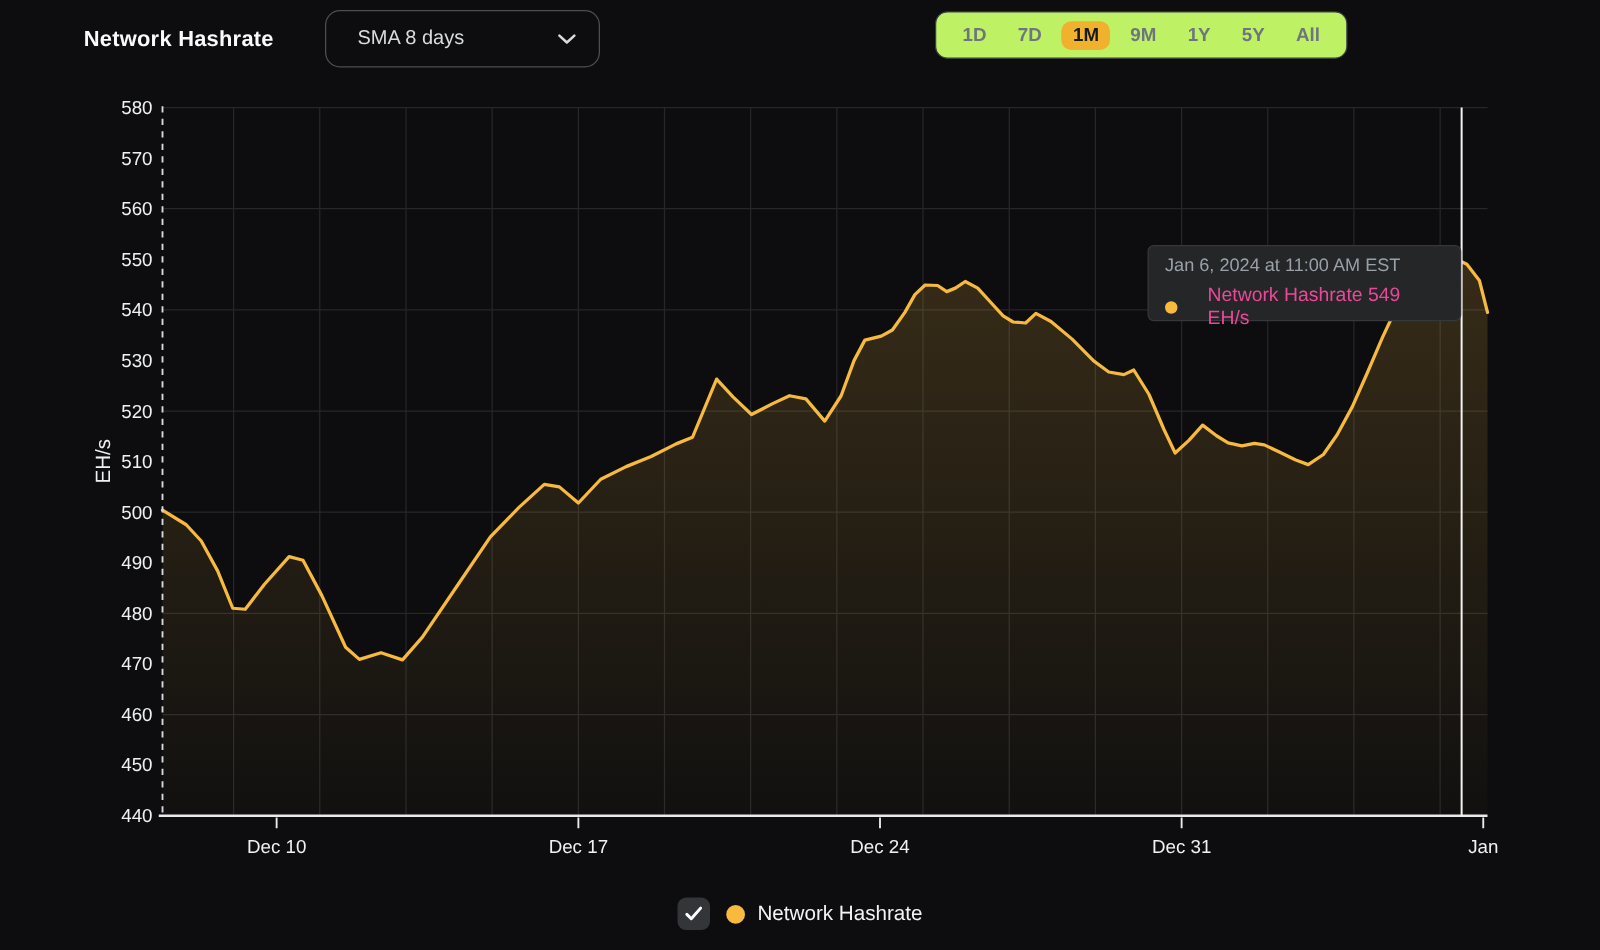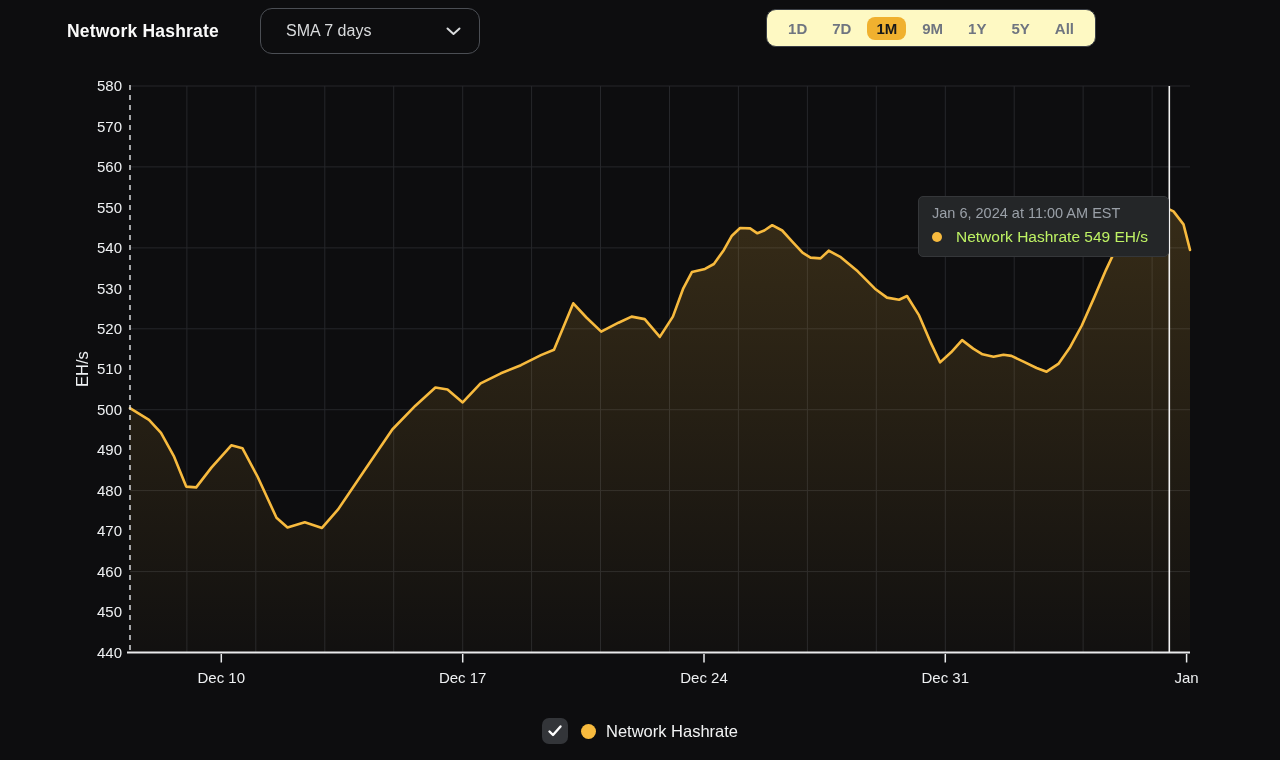--- a/index.html
+++ b/index.html
@@ -5,53 +5,53 @@
   html,body{margin:0;padding:0;background:#0d0d0f;width:1280px;height:760px;overflow:hidden;
     font-family:"Liberation Sans",sans-serif;-webkit-font-smoothing:antialiased;}
   .stage{position:relative;width:1180px;height:760px;background:#0d0d0f;}
 
   
   .page-title{position:absolute;left:67px;top:21px;font-size:17.5px;font-weight:700;color:#fafafa;letter-spacing:.2px;}
   .dropdown{position:absolute;left:260px;top:8px;width:220px;height:46px;box-sizing:border-box;
     border:1px solid #4b4e54;border-radius:12px;display:flex;align-items:center;justify-content:space-between;
     padding:0 18px 0 25px;color:#d9dbdd;font-size:16px;cursor:pointer;background:transparent;}
   .chev{display:flex;align-items:center;}
-  .range-group{position:absolute;top:9px;right:84px;height:38px;box-sizing:border-box;background:#fef9c3;
+  .range-group{position:absolute;top:9px;right:102px;height:38px;box-sizing:border-box;background:#bef264;
     border:1px solid #3a3e45;border-radius:10px;display:flex;align-items:center;padding:0 12px;gap:7px;}
   .range-btn{font-family:"Liberation Sans",sans-serif;font-size:15px;font-weight:700;color:#6f7580;background:transparent;
     border:none;padding:4px 9px;border-radius:8px;cursor:pointer;line-height:1;}
   .range-btn.active{background:#f0b12f;color:#17181a;}
 
   
   #plot{position:absolute;left:0;top:0;}
   #plot text{font-family:"Liberation Sans",sans-serif;font-size:15px;fill:#eef0f2;}
   #plot text.ylab{font-size:16.5px;}
 
   
   .tooltip{position:absolute;left:918px;top:196px;width:251px;height:61px;box-sizing:border-box;
     background:#242628;border:1px solid #35373a;border-radius:5px;padding:8px 13px 21px;z-index:5;}
   .tt-date{font-size:14.5px;color:#9aa0a8;}
-  .tt-row{margin-top:7px;display:flex;align-items:center;gap:14px;font-size:15.5px;color:#bef264;}
+  .tt-row{margin-top:7px;display:flex;align-items:center;gap:24px;font-size:15.5px;color:#ec4899;}
   .dot{width:10px;height:10px;border-radius:50%;background:#f7ba3e;flex:0 0 auto;}
 
   
   .legend{position:absolute;top:718px;left:0;width:1280px;display:flex;align-items:center;justify-content:center;gap:10px;}
   .checkbox{width:26px;height:26px;border-radius:7px;background:#333539;display:flex;align-items:center;justify-content:center;cursor:pointer;}
   .legend .dot{width:15px;height:15px;margin-left:3px;}
   .legend-label{font-size:16.5px;color:#f2f3f4;}
 </style>
 </head>
 <body>
 
 <div class="stage">
 
   <div class="page-title">Network Hashrate</div>
 
   <div class="dropdown">
-    <span>SMA 7 days</span>
+    <span>SMA 8 days</span>
     <span class="chev">
       <svg width="15" height="9" viewBox="0 0 15 9">
           <polyline points="1.5,1.5 7.5,7 13.5,1.5" fill="none" stroke="#d9dbdd" stroke-width="2" stroke-linecap="round" stroke-linejoin="round"></polyline>
         </svg>
     </span>
   </div>
 
   <div class="range-group">
     <button class="range-btn">1D</button>
     <button class="range-btn">7D</button>

